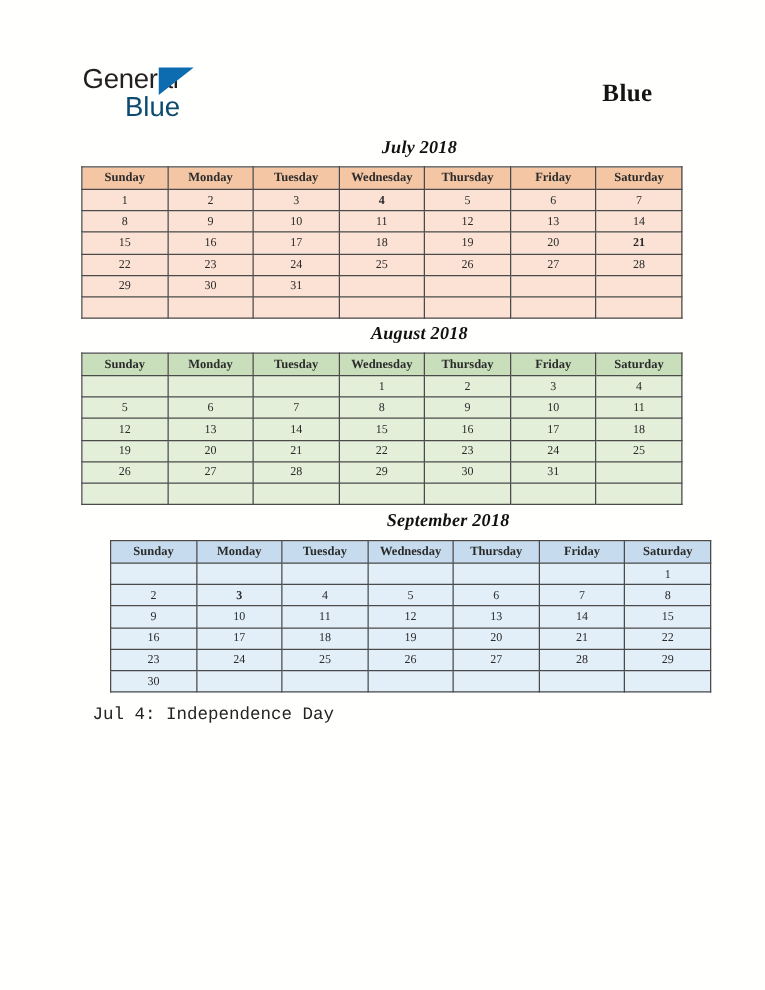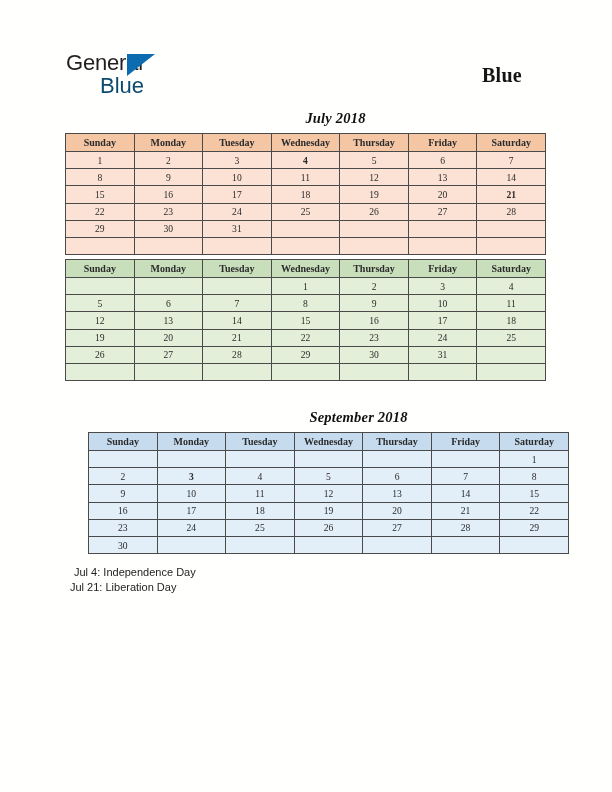--- a/index.html
+++ b/index.html
@@ -127,22 +127,22 @@
   #cal-sep td { background: #e2eef8; }
 
   
   .legend {
     position: absolute;
     left: 70px;
     top: 565px;
     width: 300px;
   }
   .legend-item {
-    font-family: Liberation Sans, sans-serif;
-    font-size: 11px;
+    font-family: Liberation Mono, monospace;
+    font-size: 14px;
     color: #232323;
     line-height: 14.6px;
     white-space: nowrap;
   }
   .legend-item:first-child { padding-left: 4px; }
 </style>
 </head>
 <body>
 
 <div class="page-header">
@@ -219,20 +219,21 @@
           <td></td>
           <td></td>
           <td></td>
           <td></td>
         </tr>
       </tbody>
     </table>
 </div>
 
 <div class="calendar-block" id="cal-aug">
+  <div class="month-title">August 2018</div>
   <table class="cal">
       <tbody>
         <tr>
           <th>Sunday</th>
           <th>Monday</th>
           <th>Tuesday</th>
           <th>Wednesday</th>
           <th>Thursday</th>
           <th>Friday</th>
           <th>Saturday</th>
@@ -361,14 +362,13 @@
           <td></td>
           <td></td>
           <td></td>
         </tr>
       </tbody>
     </table>
 </div>
 
 <div class="legend">
     <div class="legend-item">Jul 4: Independence Day</div>
-    <div class="legend-item">Jul 21: Liberation Day</div>
   </div>
 
 </body></html>

